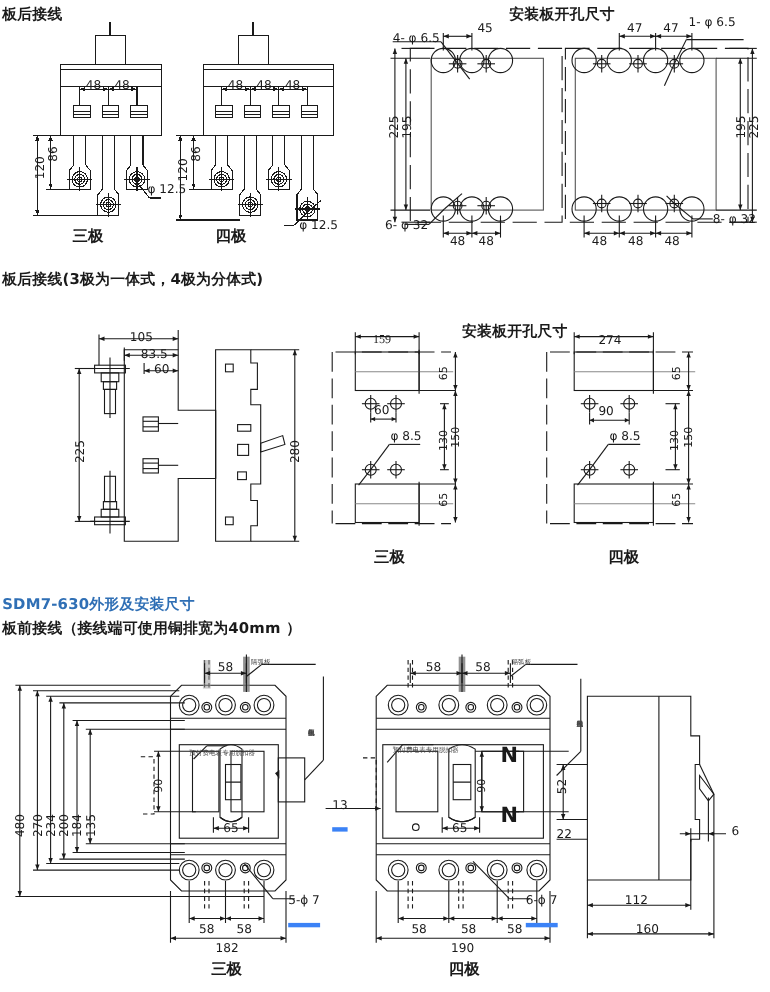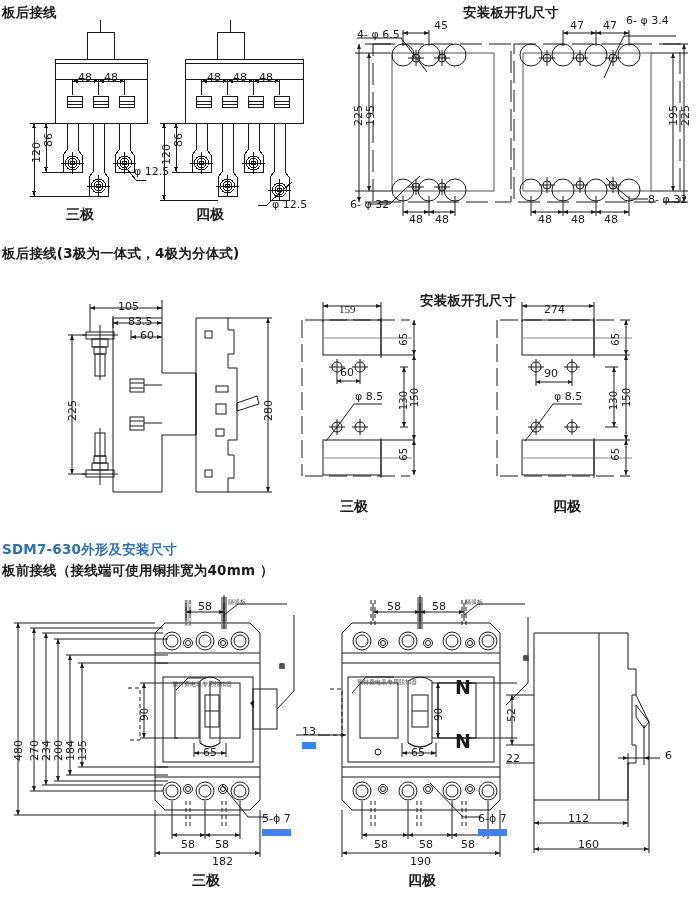--- a/index.html
+++ b/index.html
@@ -14,21 +14,21 @@
     font-size:13.5px;font-weight:600;letter-spacing:.2px;white-space:nowrap;
   }
   .hdr-blue{color:#2f6fb5;}
   .cap{font-size:14px;font-weight:700;white-space:nowrap;}
   .dim{font-size:11px;font-family:"DejaVu Sans","Liberation Sans",sans-serif;white-space:nowrap;}
   .dim-s{font-size:10px;white-space:nowrap;}
   .vert{writing-mode:vertical-rl;transform:rotate(180deg);}
   .tiny{font-size:6px;color:#444;white-space:nowrap;}
   .tinyv{font-size:6px;color:#444;writing-mode:vertical-rl;white-space:nowrap;}
   .bigN{font-size:19px;font-weight:600;}
-  .ul{border-bottom:7px solid #3b82f6;padding-bottom:4px;}
+  .ul{border-bottom:4px solid #3b82f6;padding-bottom:14px;}
 </style>
 </head>
 <body>
 
 <div class="abs hdr" style="left:2px;top:4px;">板后接线</div>
 <div class="abs hdr" style="left:463px;top:4px;">安装板开孔尺寸</div>
 
 <svg width="700" height="240" style="left:0;top:0;">
   <g stroke="#1a1a1a" fill="none" stroke-width="1" shape-rendering="crispEdges">
 
@@ -323,21 +323,21 @@
     <path d="M531 212 l5 -2 v4 z" fill="#1a1a1a" stroke="none"></path>
     <path d="M563 212 l-5 -2 v4 z" fill="#1a1a1a" stroke="none"></path>
     <path d="M563 212 l5 -2 v4 z" fill="#1a1a1a" stroke="none"></path>
     <path d="M596 212 l-5 -2 v4 z" fill="#1a1a1a" stroke="none"></path>
     <path d="M596 212 l5 -2 v4 z" fill="#1a1a1a" stroke="none"></path>
     <path d="M629 212 l-5 -2 v4 z" fill="#1a1a1a" stroke="none"></path>
   </g>
 </svg>
 <div class="abs dim" style="left:570px;top:19px;">47</div>
 <div class="abs dim" style="left:603px;top:19px;">47</div>
-<div class="abs dim" style="left:626px;top:14px;">6- φ 3.4</div>
+<div class="abs dim" style="left:626px;top:14px;">1- φ 6.5</div>
 <div class="abs dim" style="left:648px;top:193px;">8- φ 32</div>
 <div class="abs dim vert" style="left:667px;top:105px;">195</div>
 <div class="abs dim vert" style="left:679px;top:105px;">225</div>
 <div class="abs dim" style="left:538px;top:213px;">48</div>
 <div class="abs dim" style="left:571px;top:213px;">48</div>
 <div class="abs dim" style="left:604px;top:213px;">48</div>
 
 <div class="abs hdr" style="left:2px;top:245px;">板后接线(3极为一体式，4极为分体式)</div>
 <div class="abs hdr" style="left:420px;top:292px;">安装板开孔尺寸</div>
 
@@ -701,21 +701,21 @@
 <div class="abs dim vert" style="left:12px;top:740px;">480</div>
 <div class="abs dim vert" style="left:28px;top:740px;">270</div>
 <div class="abs dim vert" style="left:40px;top:740px;">234</div>
 <div class="abs dim vert" style="left:52px;top:740px;">200</div>
 <div class="abs dim vert" style="left:64px;top:740px;">184</div>
 <div class="abs dim vert" style="left:76px;top:740px;">135</div>
 <div class="abs dim-s vert" style="left:139px;top:708px;">90</div>
 <div class="abs dim" style="left:203px;top:746px;">65</div>
 <div class="abs dim" style="left:181px;top:838px;">58</div>
 <div class="abs dim" style="left:215px;top:838px;">58</div>
-<div class="abs dim" style="left:212px;top:855px;">182</div>
+<div class="abs dim" style="left:196px;top:855px;">182</div>
 <div class="abs dim ul" style="left:262px;top:812px;">5-ϕ 7</div>
 <div class="abs dim ul" style="left:302px;top:725px;">13</div>
 <div class="abs cap" style="left:192px;top:872px;">三极</div>
 
 <svg width="700" height="310" style="left:0;top:595px;">
   <g stroke="#1a1a1a" fill="none" stroke-width="1">
     <path d="M342 38 L352 28 L490 28 L500 38 L500 205 L490 215 L352 215 L342 205 Z"></path>
     <line x1="342" y1="58" x2="500" y2="58"></line>
     <line x1="342" y1="68" x2="500" y2="68"></line>
     <line x1="342" y1="172" x2="500" y2="172"></line>

